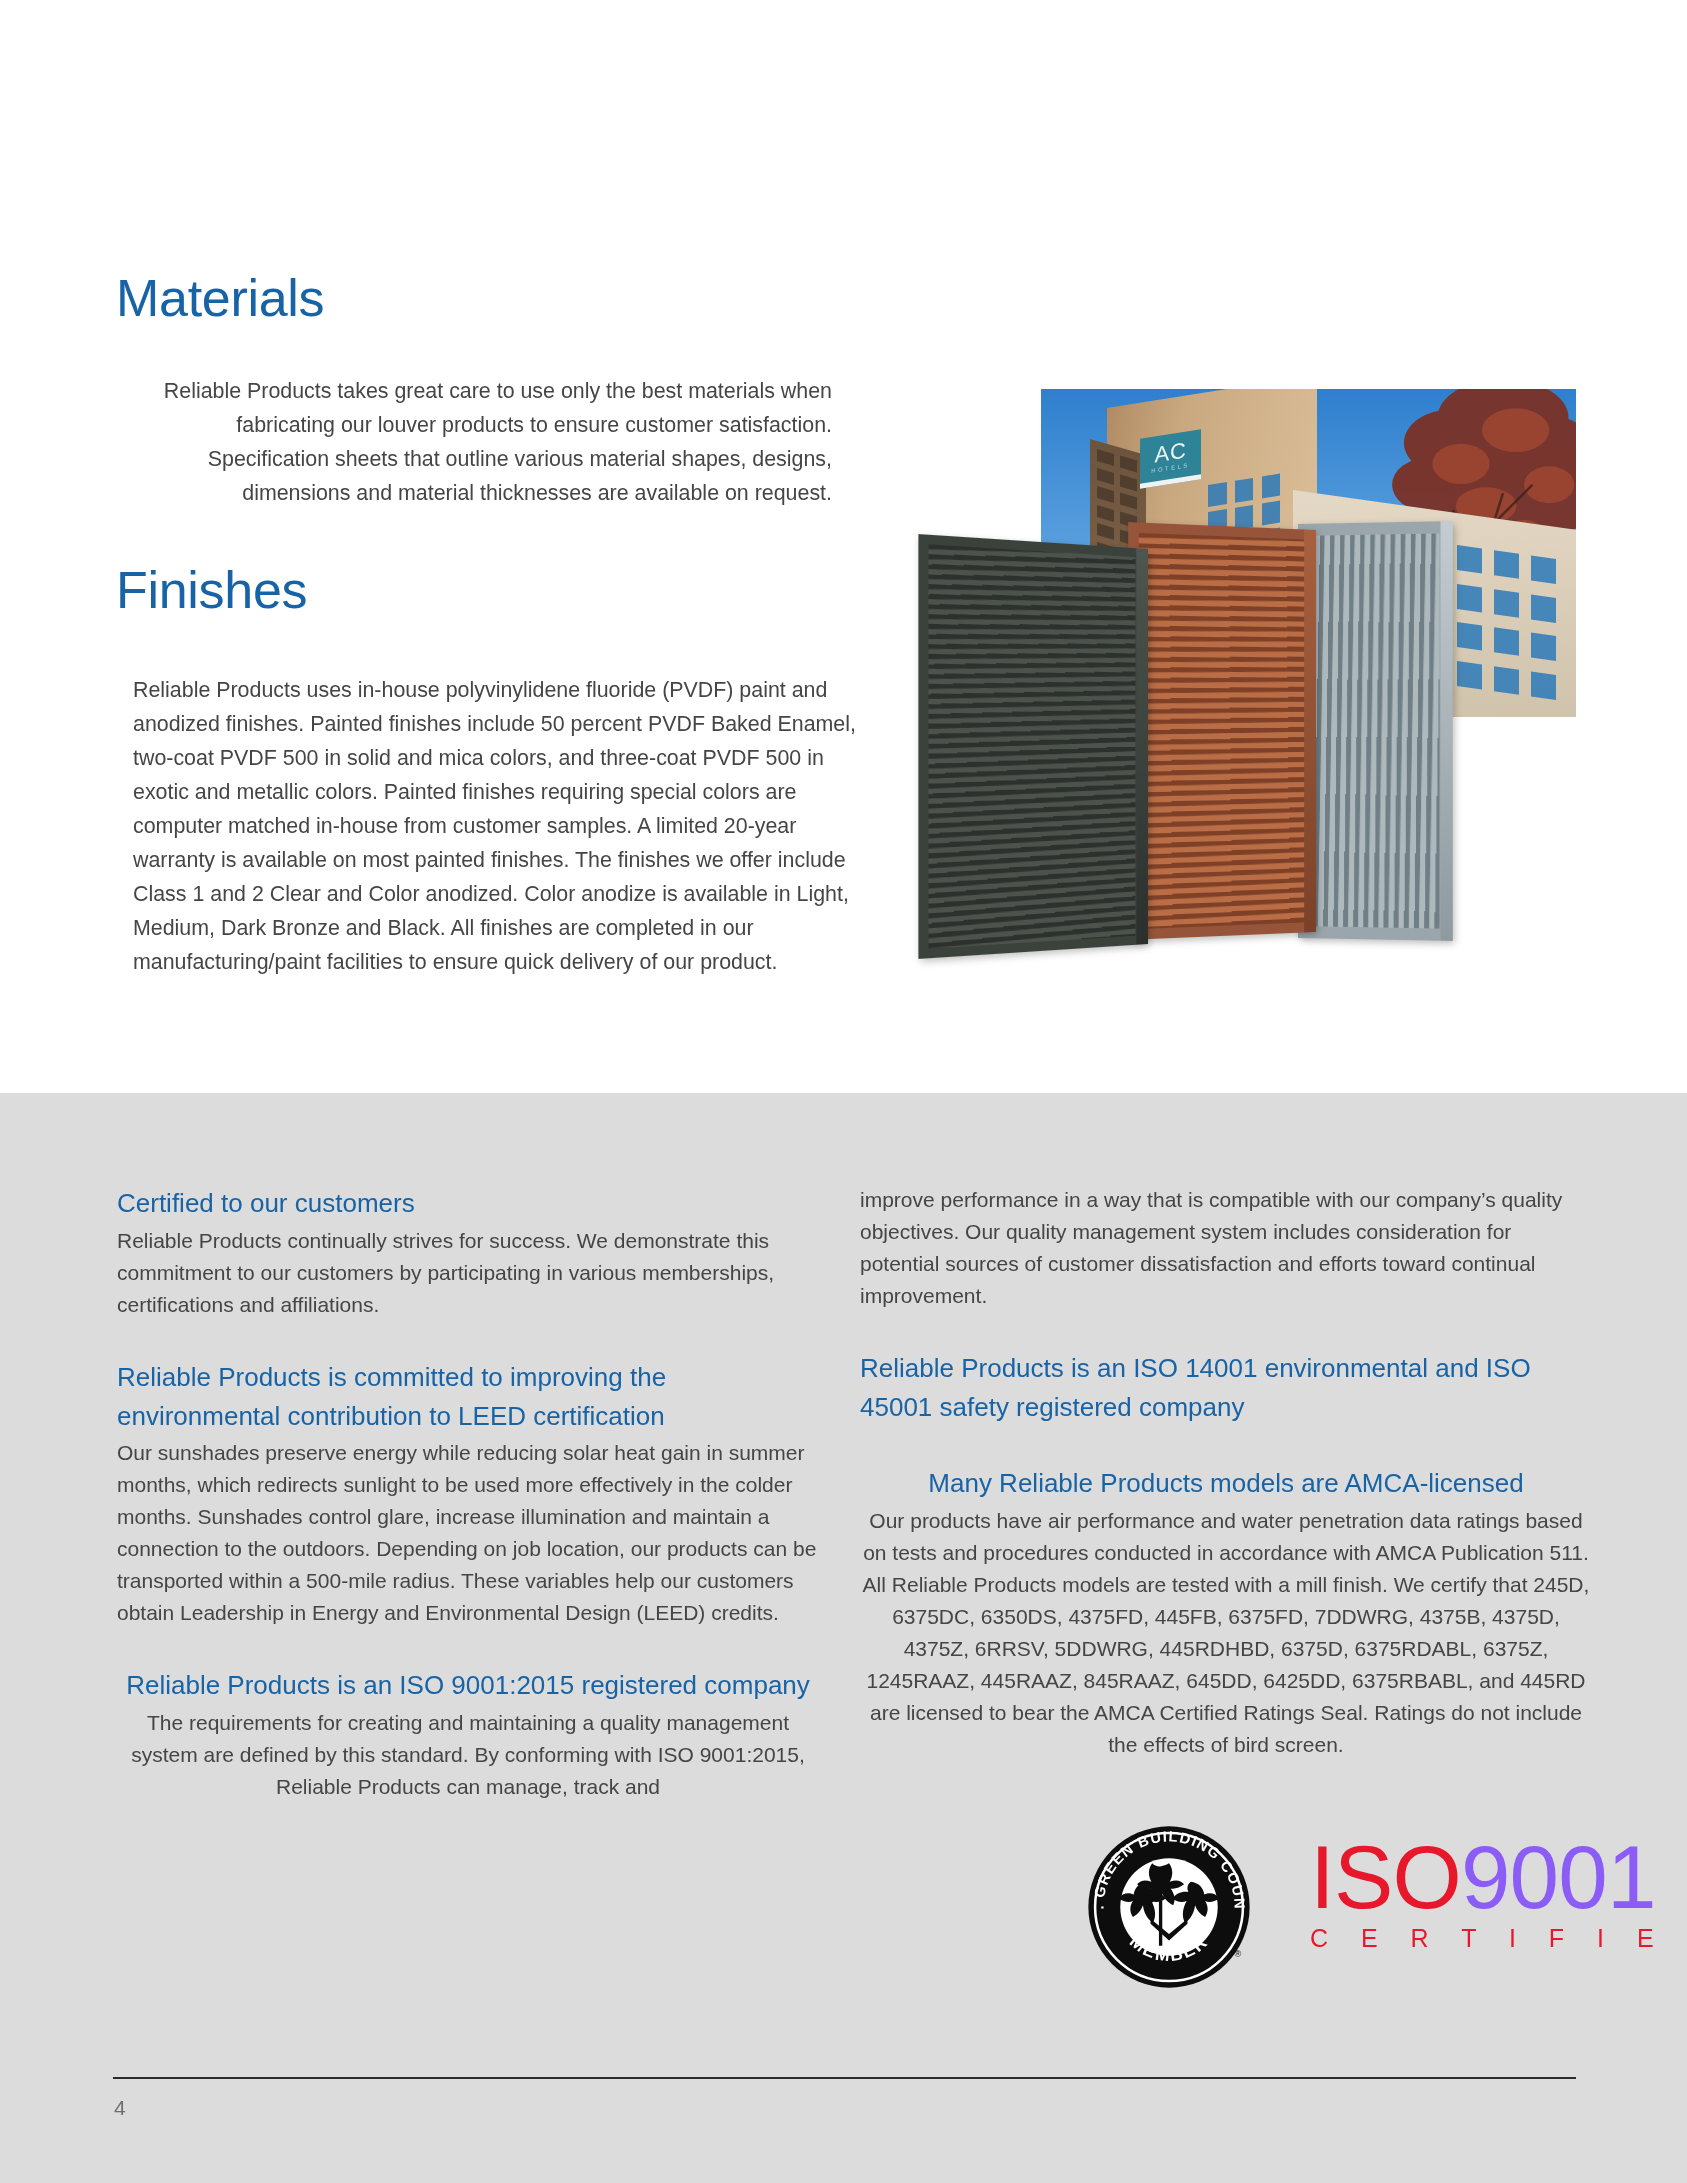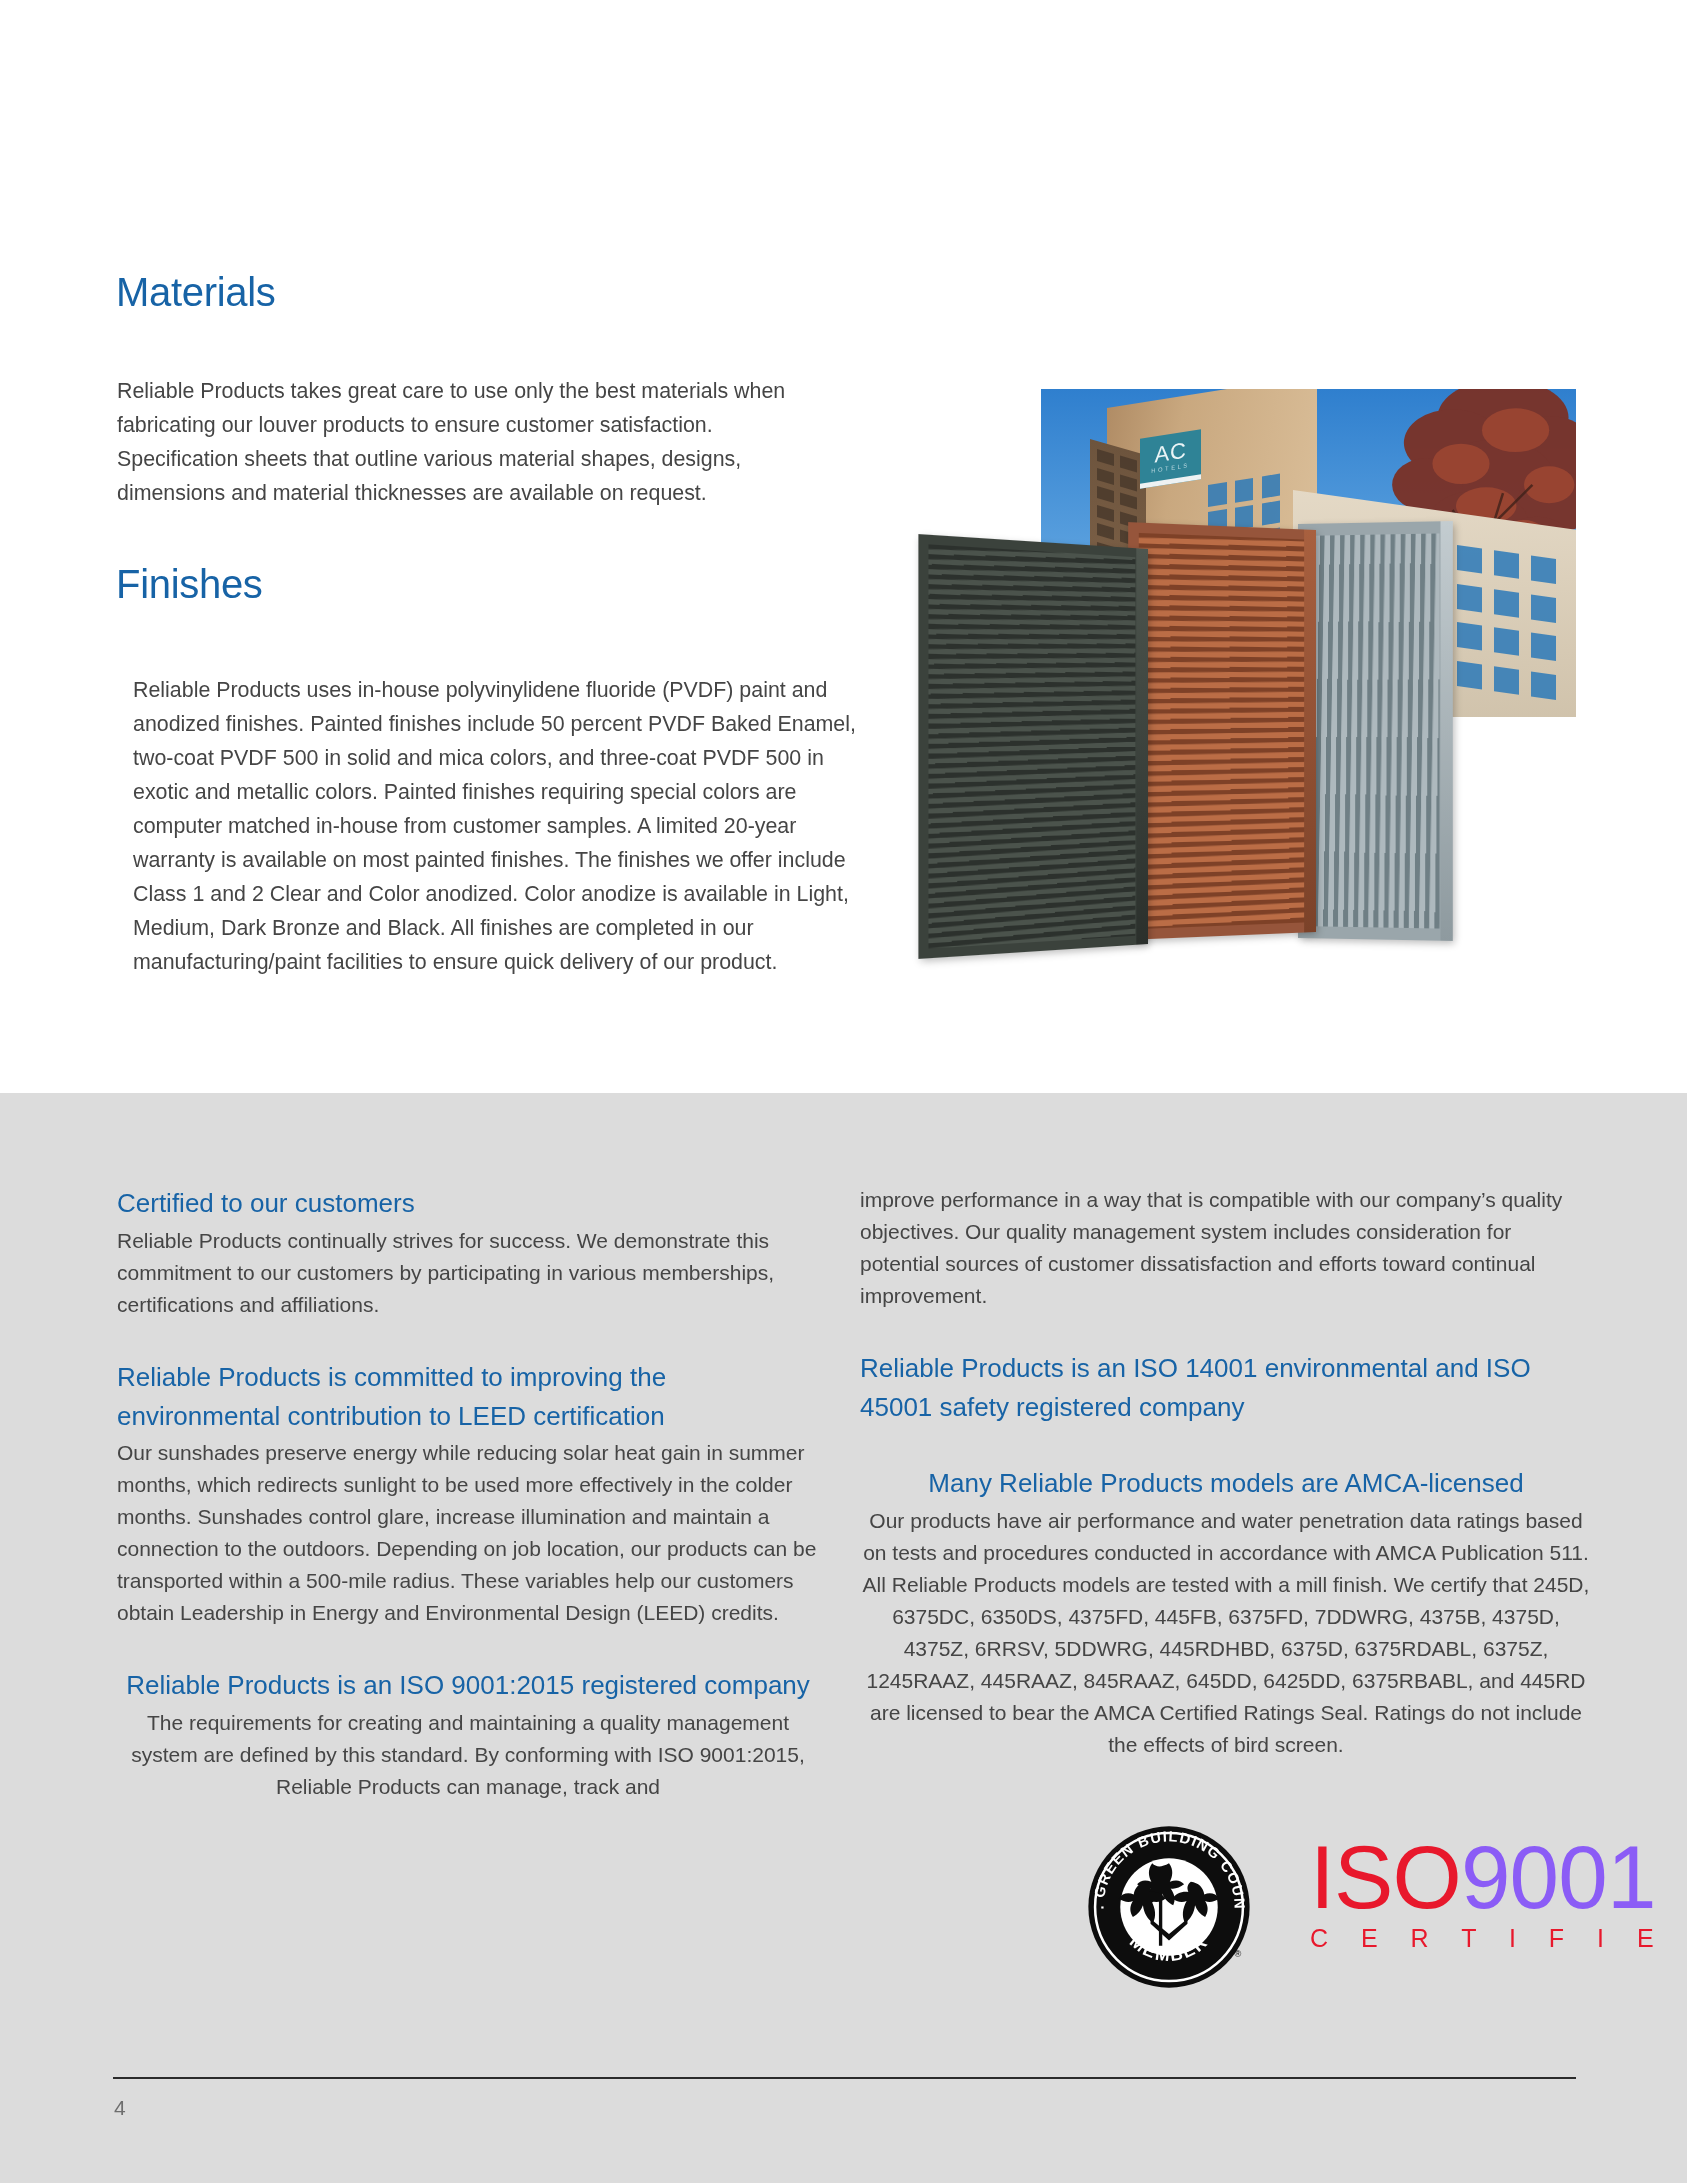--- a/index.html
+++ b/index.html
@@ -32,21 +32,21 @@
     position: absolute;
     left: 0; top: 1093px;
     width: 1687px;
     height: 1090px;
     background: #dcdcdc;
   }
 
   
   .h1 {
     color: #1763a6;
-    font-size: 40px;
+    font-size: 52px;
     font-weight: 400;
     letter-spacing: -0.3px;
     line-height: 1.05;
     margin: 0;
   }
   .body-copy {
     color: #454545;
     font-size: 21.4px;
     line-height: 34px;
     font-weight: 400;
@@ -69,20 +69,21 @@
 
   
   #materials-heading {
     position: absolute;
     left: 116px; top: 271px;
   }
   #materials-para {
     position: absolute;
     left: 117px; top: 374px;
     width: 715px;
+    text-align: right;
   }
   #finishes-heading {
     position: absolute;
     left: 116px; top: 563px;
   }
   #finishes-para {
     position: absolute;
     left: 117px; top: 673px;
     width: 723px;
     margin-left: 16px;

